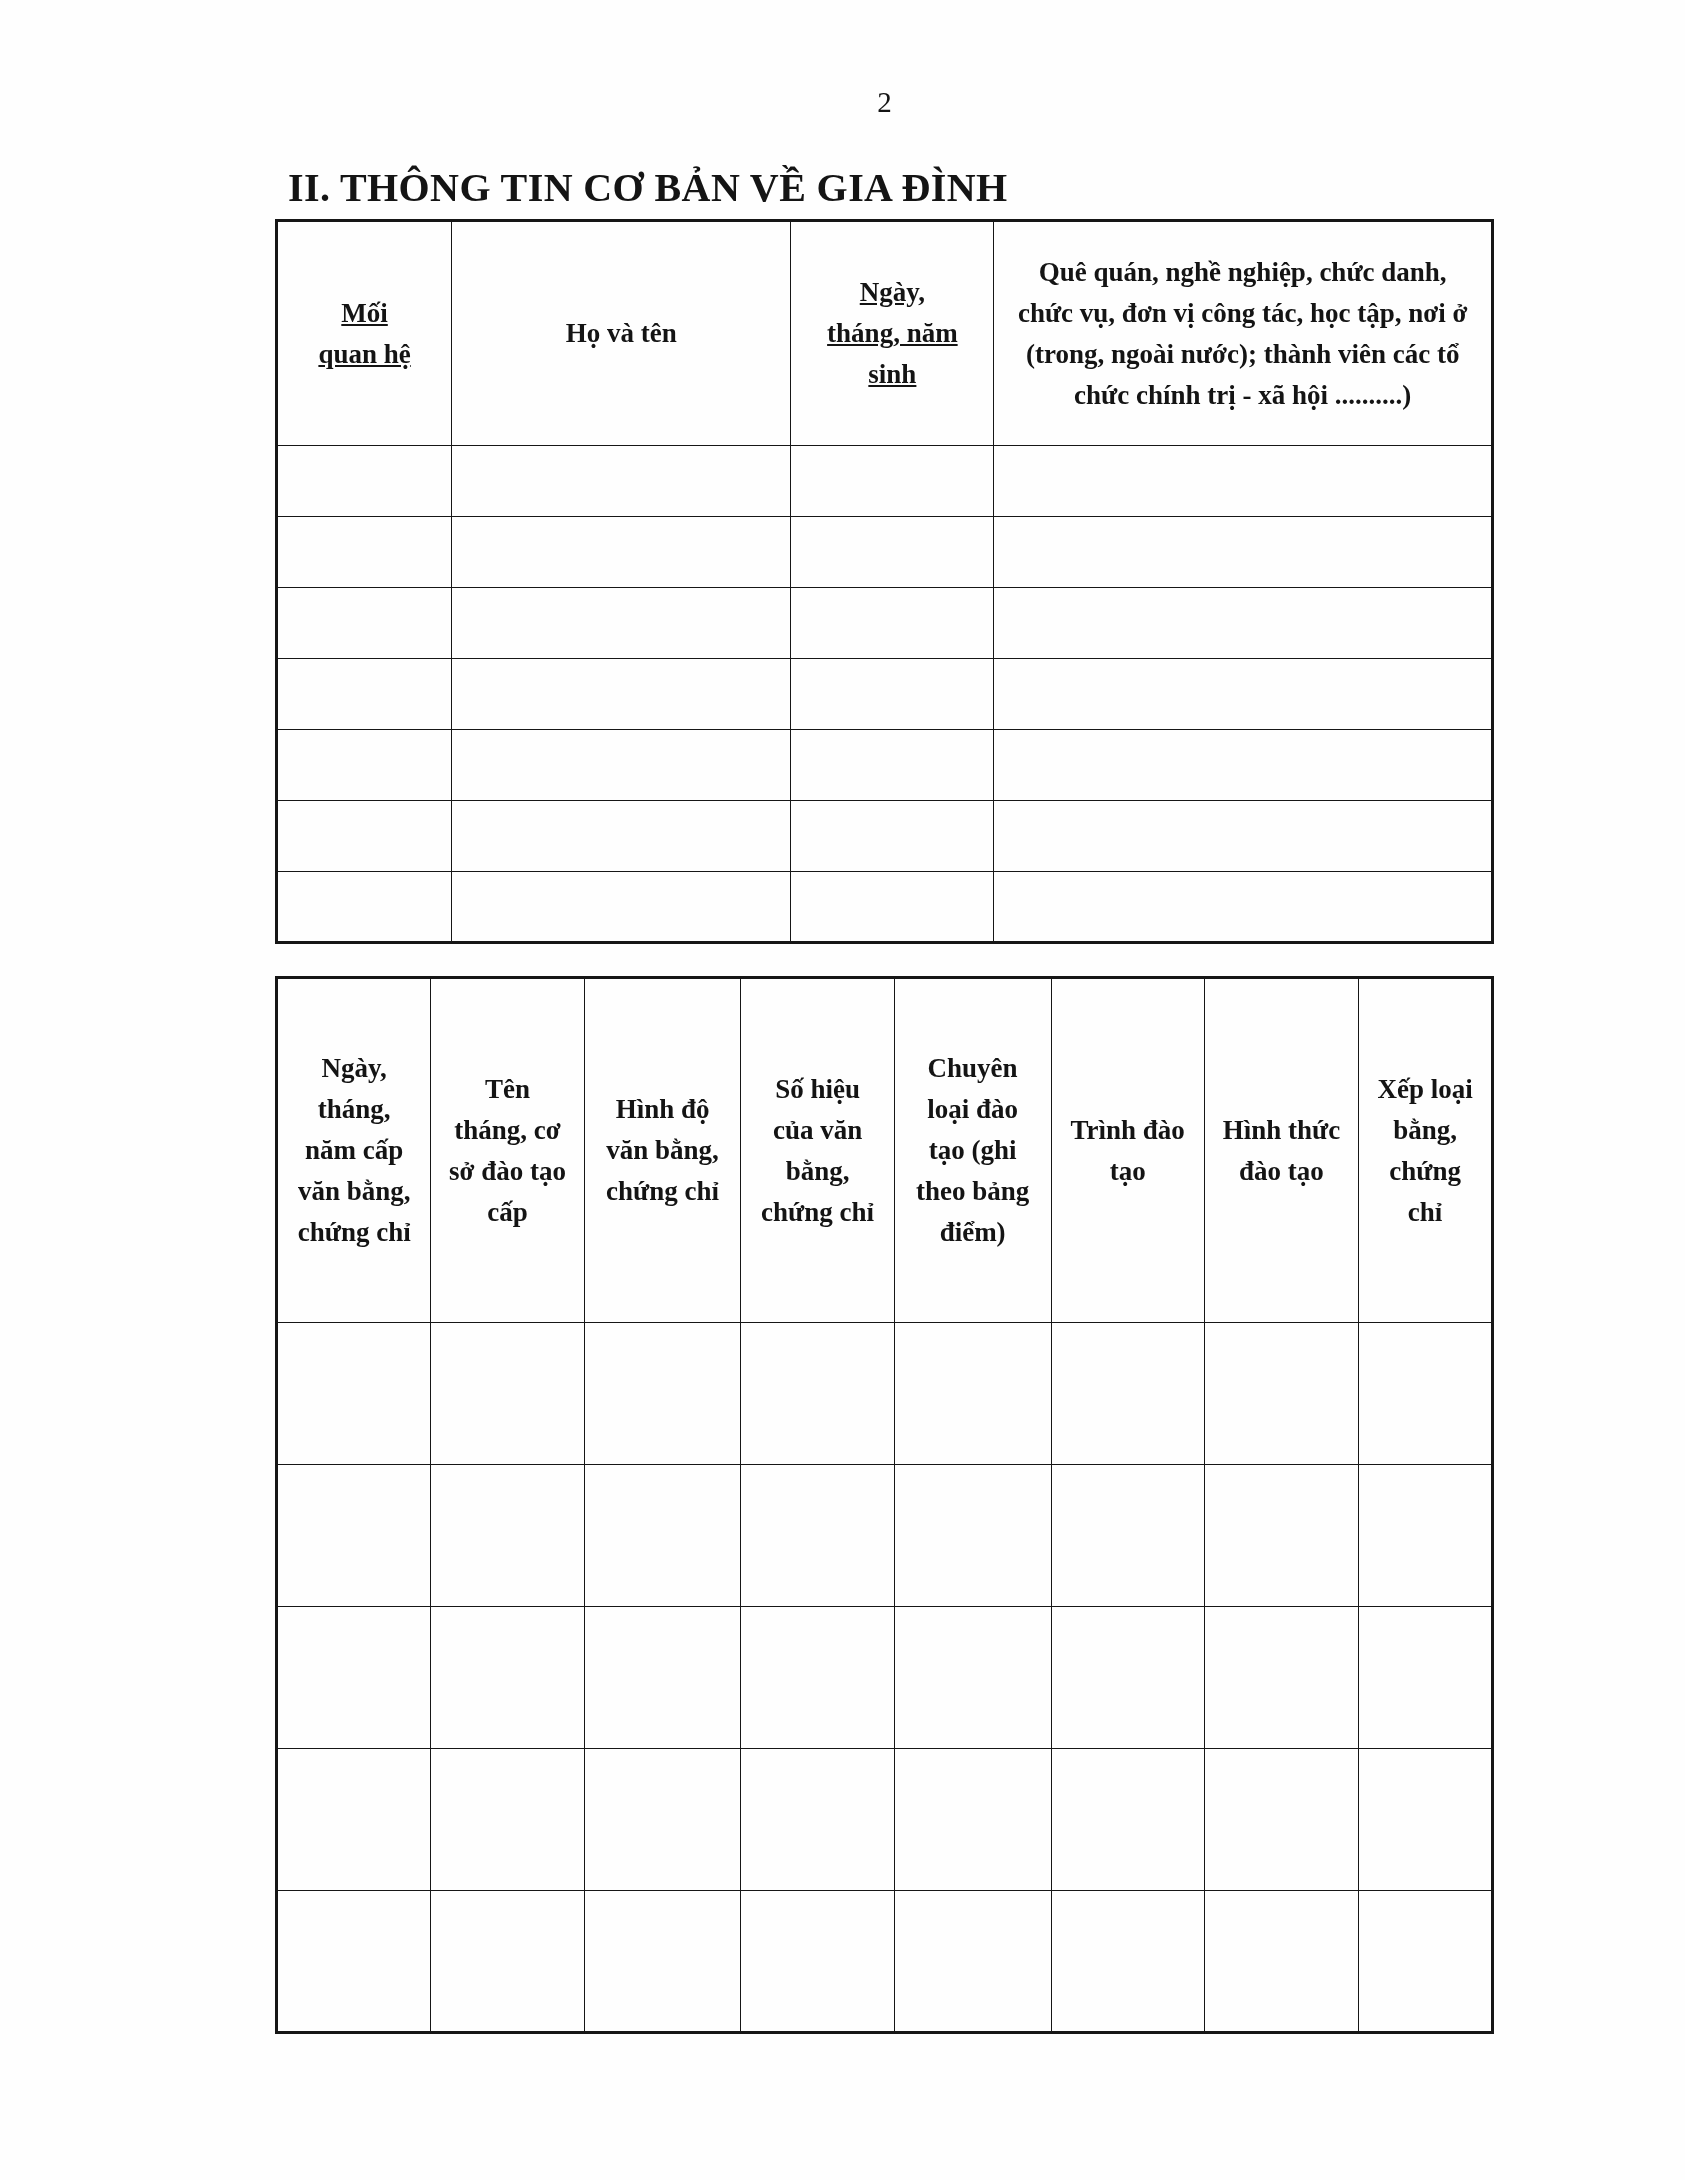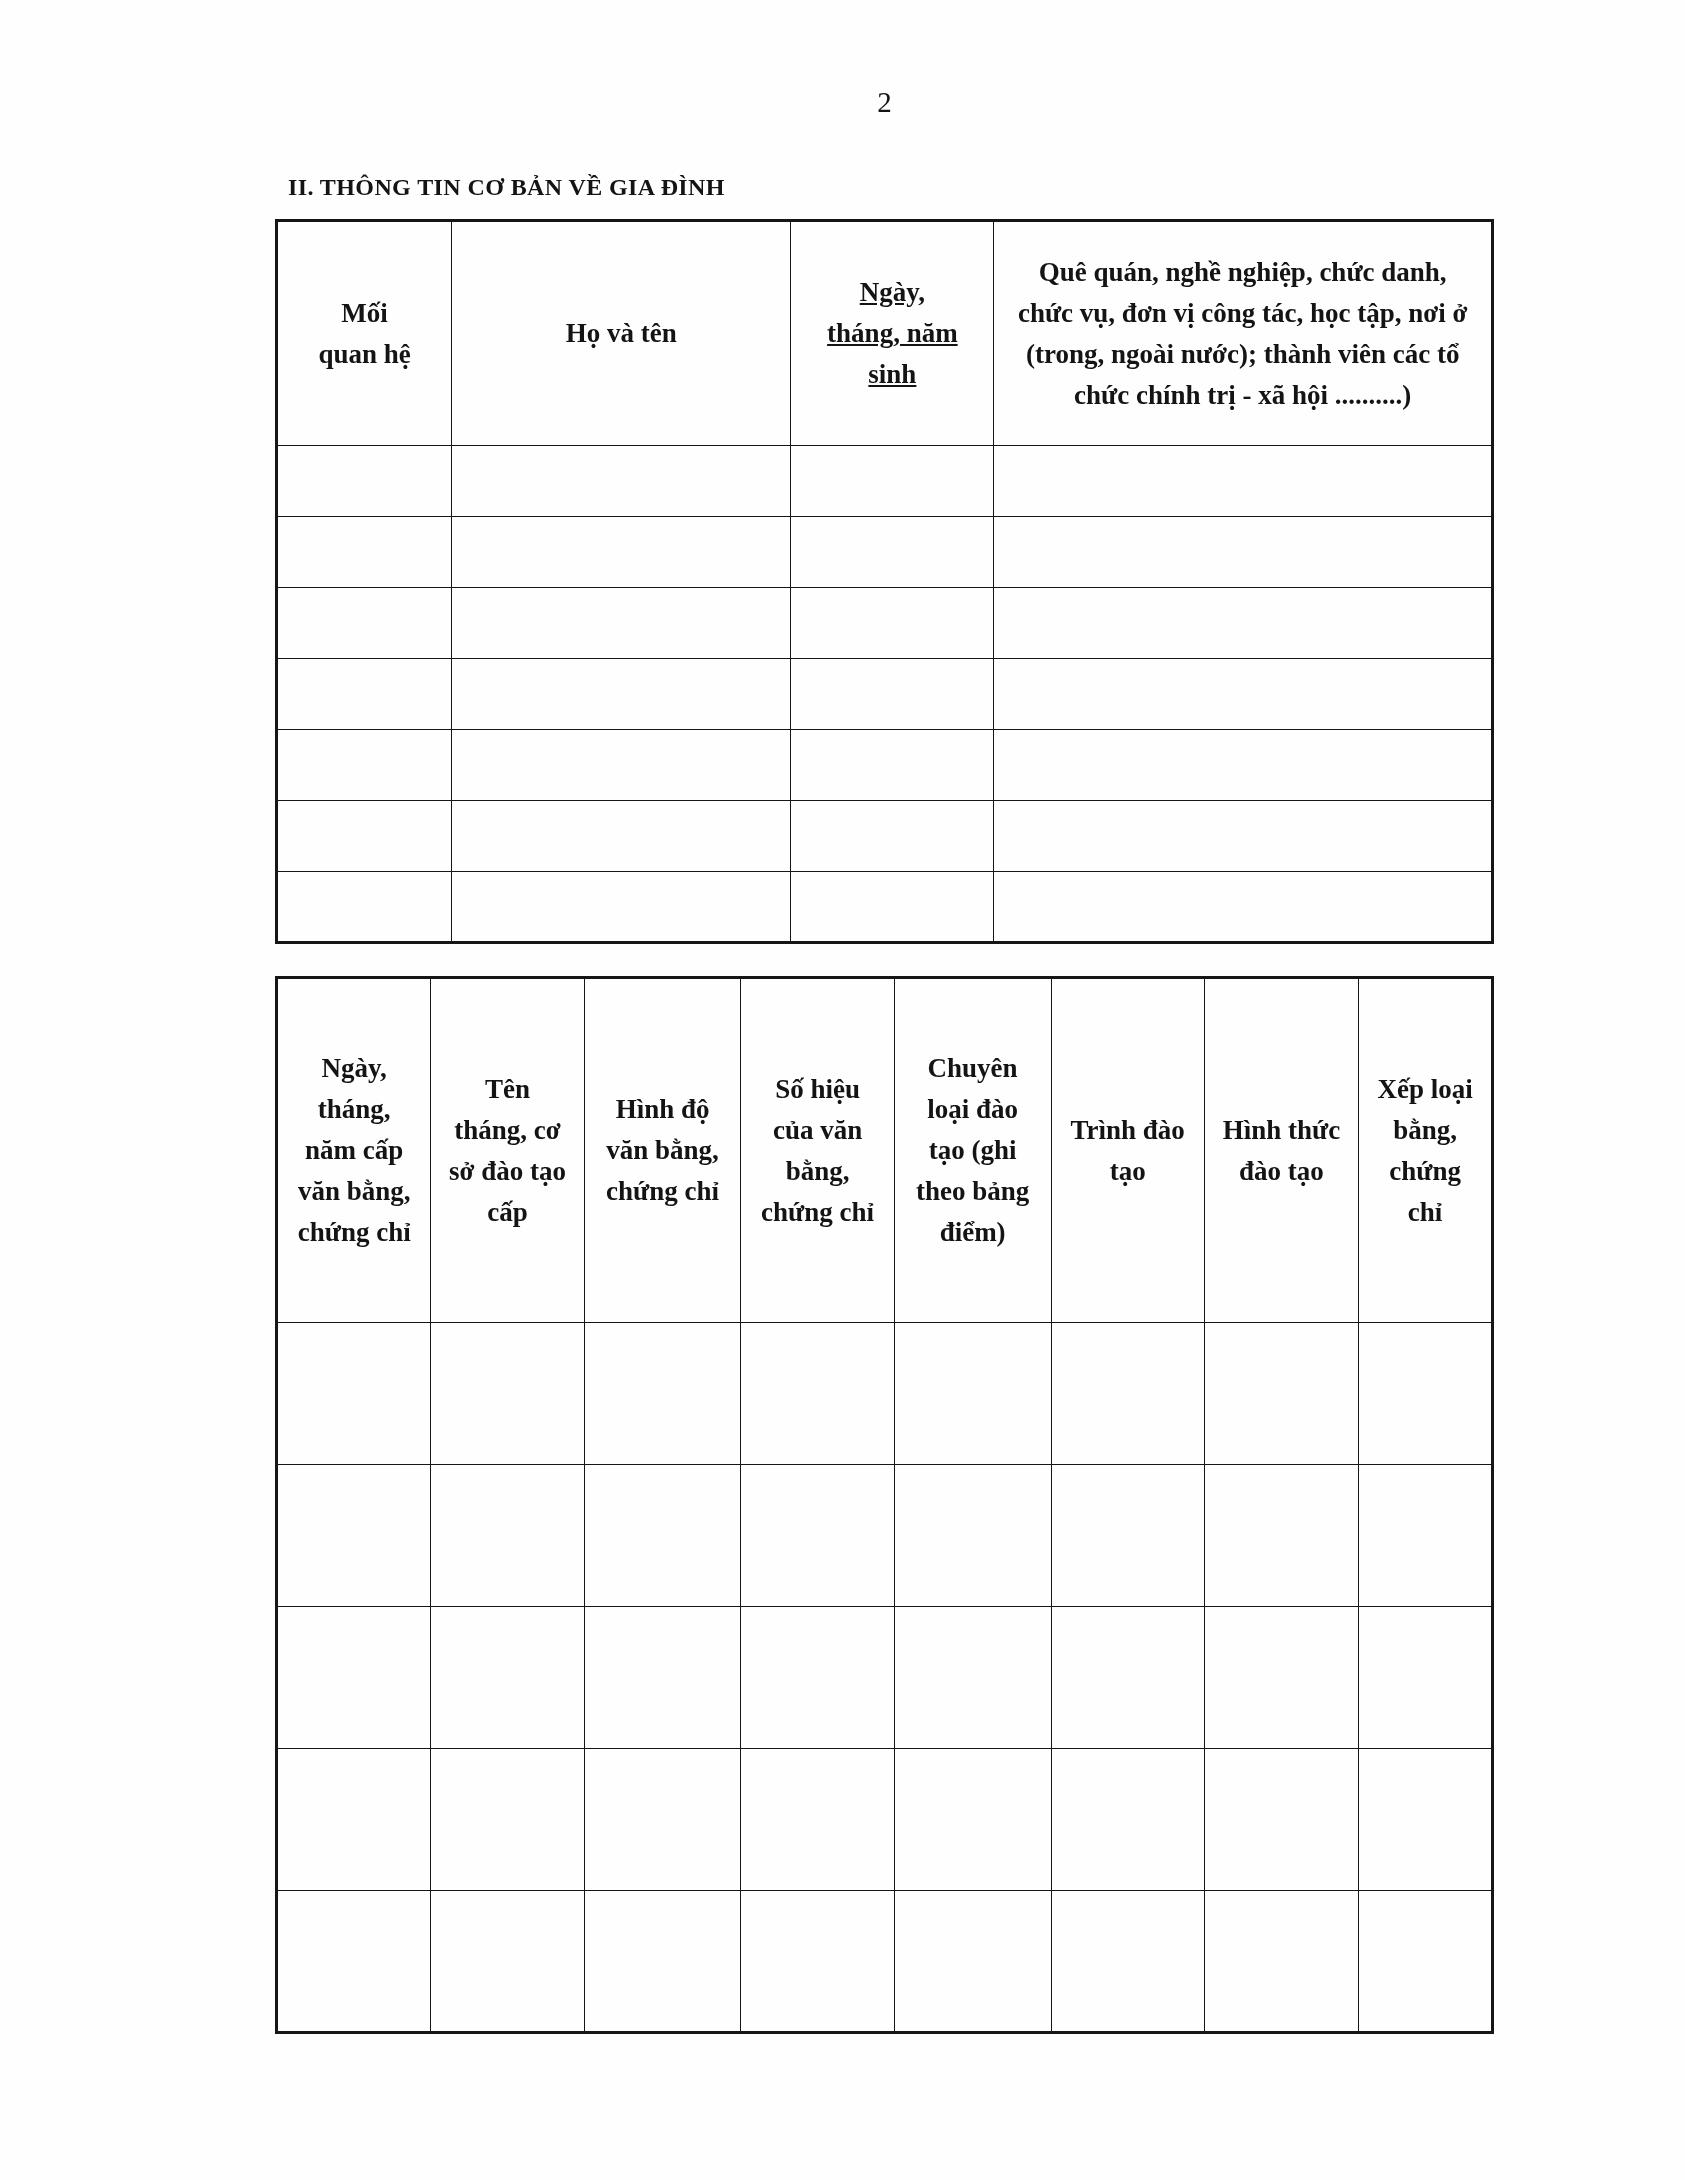--- a/index.html
+++ b/index.html
@@ -18,21 +18,21 @@
     padding-top: 85px;
   }
   .page-number {
     text-align: center;
     font-size: 29px;
     line-height: 34px;
   }
   .section-title {
     margin: 0;
     padding-left: 13px;
-    font-size: 24px;
+    font-size: 40px;
     line-height: 35px;
     font-weight: 700;
     letter-spacing: 0.4px;
     white-space: nowrap;
   }
   #section-family-title { margin-top: 51px; }
   #section-training-title { margin-top: 26px; }
 
   table.doc-table {
     width: 100%;
@@ -50,21 +50,21 @@
     font-weight: 700;
     text-align: center;
     line-height: 41px;
     padding: 5.3px 12.3px;
   }
   .doc-table td { padding: 0; }
 
   #family-table { margin-top: 14px; }
   #family-table thead tr { height: 225px; }
   #family-table tbody tr { height: 71px; }
-  #family-table th.pad-xl { padding: 17px 35px; }
+  #family-table th.pad-xl { padding: 17px 35px; text-decoration: underline; }
   #family-table th.pad-lg { padding: 4px 30px; text-decoration: underline; }
   #family-table th.pad-md { padding: 5.3px 17.6px; text-align: center; }
 
   #training-table { margin-top: 32px; }
   #training-table thead tr { height: 345px; }
   #training-table tbody tr { height: 142px; }
   #training-table th { padding: 5.3px 14px; }
 
   
   col.f-c1 { width: 14.4%; }

